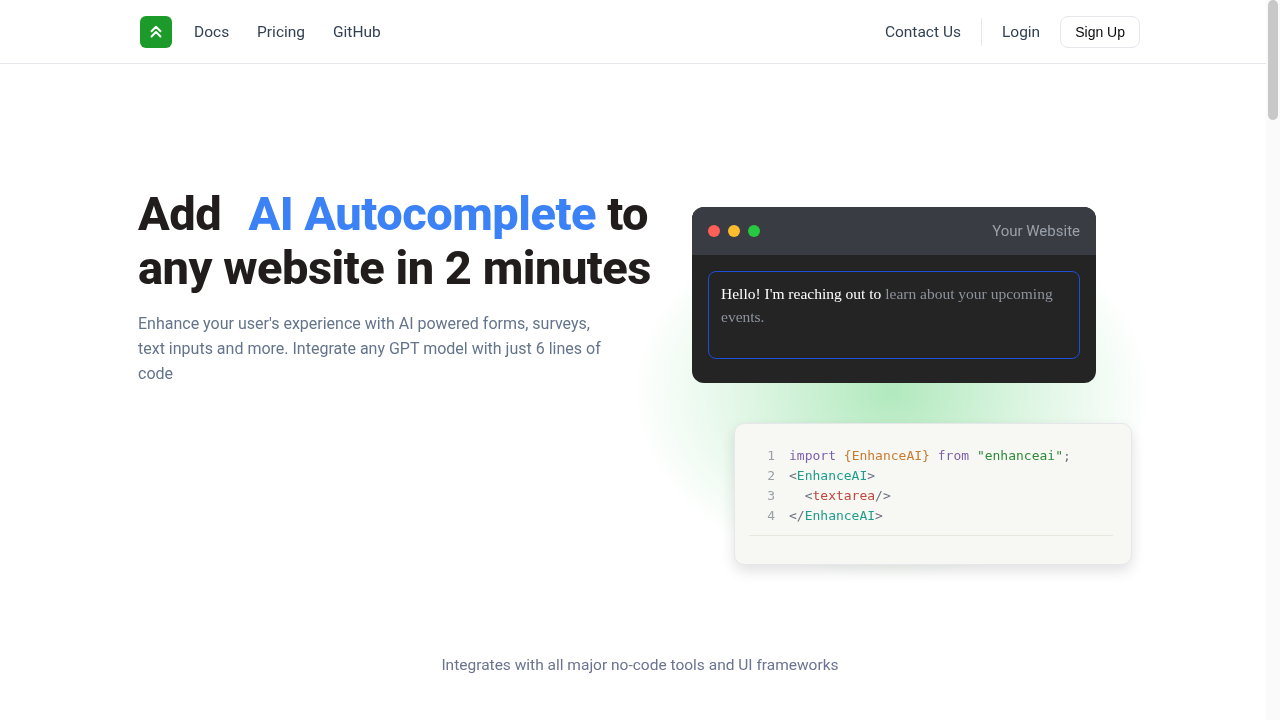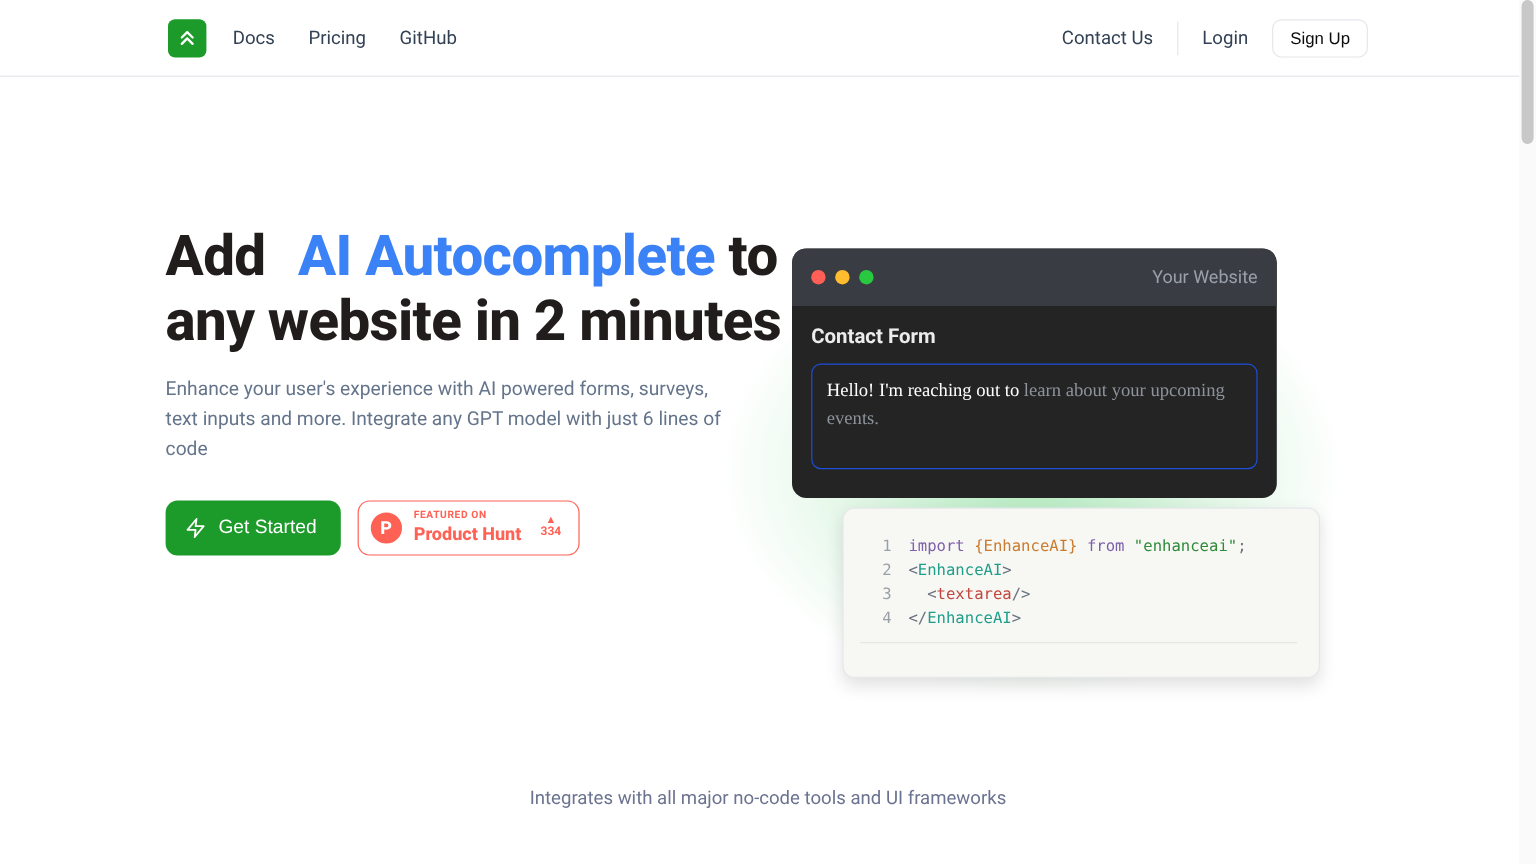--- a/index.html
+++ b/index.html
@@ -150,21 +150,21 @@
   .ph-num { font-size: 10px; font-weight: 700; }
   .try-note {
     margin-top: 16px;
     font-size: 14px;
     color: #a3aab6;
   }
 
   
   .hero-right {
     position: absolute;
-    left: 660px;
+    left: 692px;
     top: 207px;
     width: 450px;
   }
   .glow {
     position: absolute;
     left: -70px; top: -10px;
     width: 540px; height: 390px;
     background: radial-gradient(ellipse at center, rgba(60,200,90,0.40) 0%, rgba(60,200,90,0.15) 40%, rgba(60,200,90,0) 68%);
     z-index: 0;
     pointer-events: none;
@@ -270,56 +270,36 @@
     <button class="signup-btn">Sign Up</button>
   </div>
 </nav>
 
 <section class="hero">
   <div class="hero-left">
     <h1 class="headline">
       <span>Add </span><span class="accent">AI Autocomplete</span><span> to any website in 2 minutes</span>
     </h1>
     <p class="subhead">Enhance your user's experience with AI powered forms, surveys, text inputs and more. Integrate any GPT model with just 6 lines of code</p>
-    <div class="cta-row">
-      <button class="btn-primary">
-        <svg viewBox="0 0 24 24" fill="none" stroke-width="2" stroke-linecap="round" stroke-linejoin="round">
-          <polygon points="13 2 3 14 12 14 11 22 21 10 12 10 13 2"></polygon>
-        </svg>
-        <span>Get Started</span>
-      </button>
-      <a class="ph-badge">
-        <span class="ph-circle">P</span>
-        <span class="ph-text">
-          <span class="ph-featured">FEATURED ON</span>
-          <span class="ph-name">Product Hunt</span>
-        </span>
-        <span class="ph-votes">
-          <span class="ph-arrow">▲</span>
-          <span class="ph-num">334</span>
-        </span>
-      </a>
-    </div>
   </div>
 </section>
 
 <div class="hero-right">
   <div class="glow"></div>
 
   <div class="window">
     <div class="titlebar">
       <div class="traffic">
         <span class="dot r"></span>
         <span class="dot y"></span>
         <span class="dot g"></span>
       </div>
       <div class="tb-title">Your Website</div>
     </div>
     <div class="form-area">
-      <div class="form-title">Contact Form</div>
       <div class="form-box">
         <span>Hello! I'm reaching out to </span><span class="ghost">learn about your upcoming events.</span>
       </div>
     </div>
   </div>
 
   <div class="code-card">
     <div class="cl"><span class="ln">1</span><span><span class="kw-import">import</span> <span class="brace">{</span><span class="ident">EnhanceAI</span><span class="brace">}</span> <span class="kw-from">from</span> <span class="str">"enhanceai"</span><span class="punct">;</span></span></div>
     <div class="cl"><span class="ln">2</span><span><span class="punct">&lt;</span><span class="tagname">EnhanceAI</span><span class="punct">&gt;</span></span></div>
     <div class="cl"><span class="ln">3</span><span>  <span class="punct">&lt;</span><span class="tagred">textarea</span><span class="punct">/&gt;</span></span></div>

